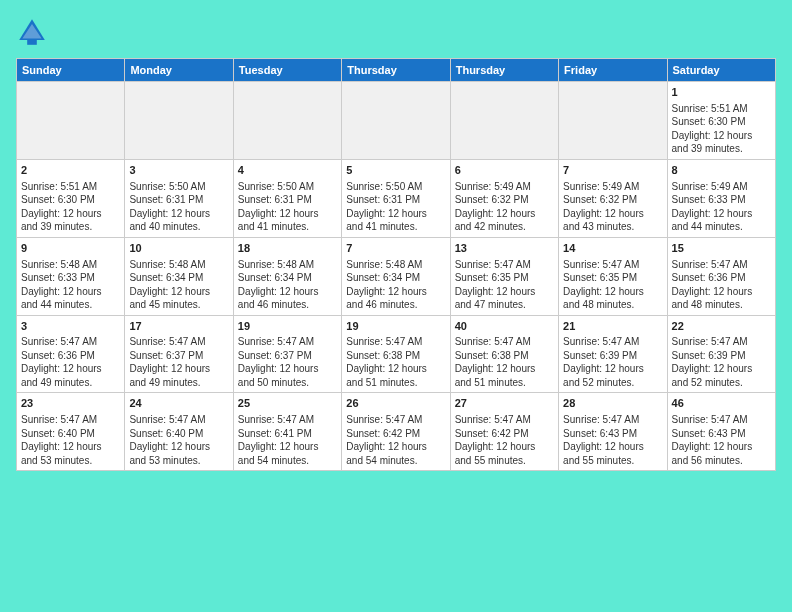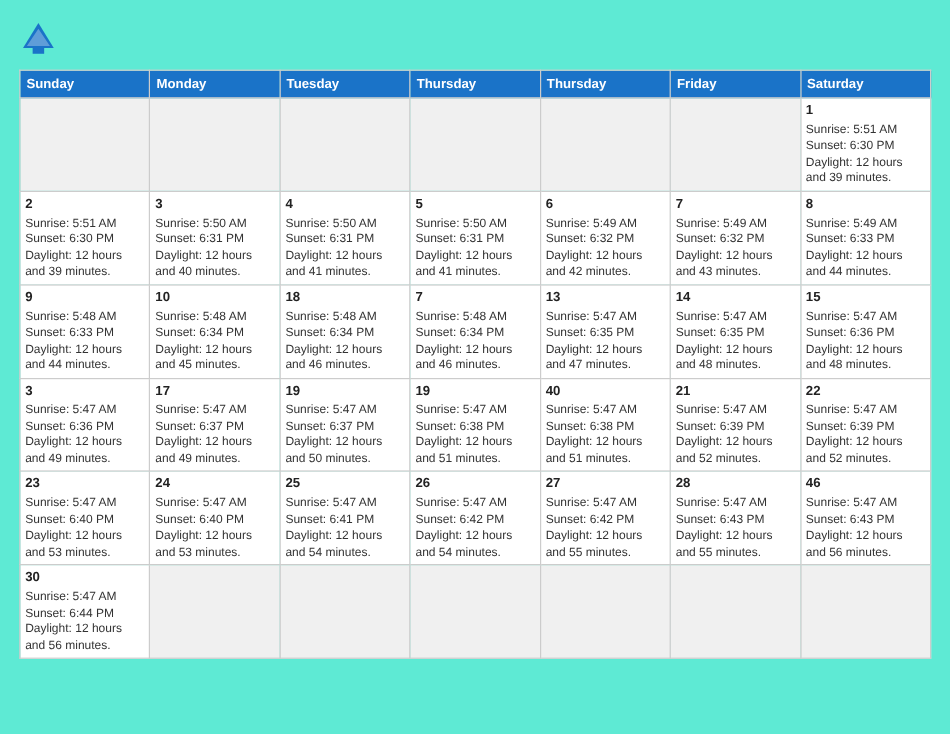--- a/index.html
+++ b/index.html
@@ -343,30 +343,15 @@
 and 55 minutes.</div>
           </td>
           <td>
             <span class="day-num">46</span>
             <div class="day-info" style="white-space: pre-line;">Sunrise: 5:47 AM
 Sunset: 6:43 PM
 Daylight: 12 hours
 and 56 minutes.</div>
           </td>
         </tr>
-        <tr class="last-row">
-          <td>
-            <span class="day-num">30</span>
-            <div class="day-info" style="white-space: pre-line;">Sunrise: 5:47 AM
-Sunset: 6:44 PM
-Daylight: 12 hours
-and 56 minutes.</div>
-          </td>
-          <td class="empty"></td>
-          <td class="empty"></td>
-          <td class="empty"></td>
-          <td class="empty"></td>
-          <td class="empty"></td>
-          <td class="empty"></td>
-        </tr>
       </tbody>
   </table>
 </div>
 
 </body></html>

